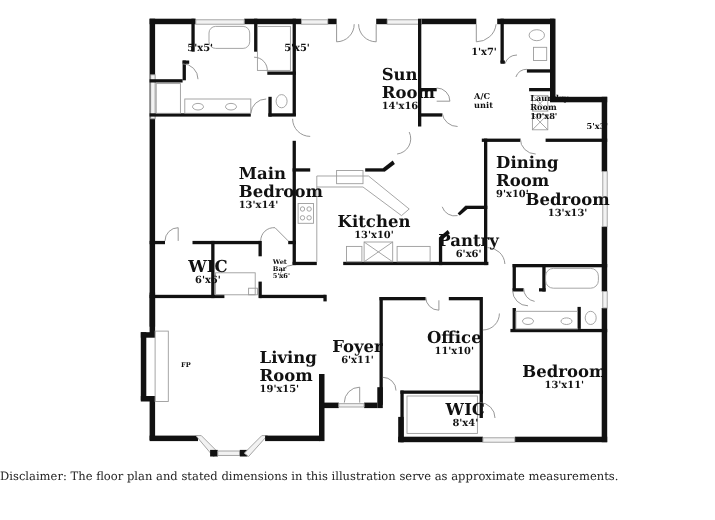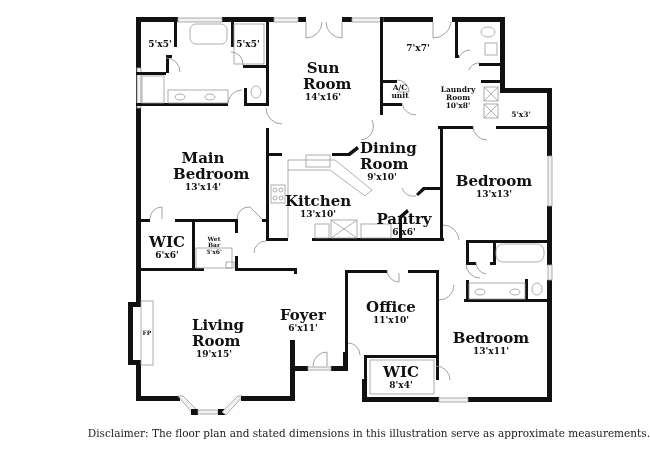--- a/index.html
+++ b/index.html
@@ -3,26 +3,26 @@
 <meta charset="utf-8">
 <style>
   html, body { margin:0; padding:0; background:#ffffff; }
   body { width:650px; height:473px; position:relative; overflow:hidden; font-family:"DejaVu Serif","Liberation Serif",serif; }
   #plan { position:absolute; left:0; top:0; width:650px; height:473px; }
   .wall { fill:#111; }
   .fix { fill:none; stroke:#9a9a9a; stroke-width:0.8; }
   .win { fill:#f2f2f2; stroke:#9a9a9a; stroke-width:0.8; }
   .door { fill:none; stroke:#8a8a8a; stroke-width:0.8; }
   .lbl { position:absolute; text-align:center; color:#111; font-weight:bold; line-height:1.05; white-space:nowrap; transform:translateX(-50%); }
-  .lbl span { display:block; }
+  .lbl span { display:block;margin-left:44px; }
   .lbl .nm { font-size:15px; }
   .lbl .dm { font-size:9px; }
   .lbl.sm .nm, .lbl.sm .dm { font-size:7.5px; }
   .lbl.xs .nm, .lbl.xs .dm { font-size:6px; }
-  #disclaimer { position:absolute; left:0; width:650px; top:427px; text-align:right; font-size:10.5px; color:#222; line-height:13px; }
+  #disclaimer { position:absolute; left:0; width:650px; top:427px; text-align:left; font-size:10.5px; color:#222; line-height:13px; }
   #disclaimer span { display:block; }
 </style>
 </head>
 <body>
 
 <svg id="plan" viewBox="0 0 650 473" xmlns="http://www.w3.org/2000/svg">
 
   <g>
 
     <rect class="wall" x="136" y="17" width="42" height="5"></rect>
@@ -237,37 +237,37 @@
   <span class="dm">5'x5'</span>
 </div>
 <div class="lbl" style="left:248px;top:40px">
   <span class="dm">5'x5'</span>
 </div>
 <div class="lbl" style="left:323px;top:61px;width:40px;white-space:normal">
   <span class="nm">Sun Room</span>
   <span class="dm">14'x16'</span>
 </div>
 <div class="lbl" style="left:418px;top:44px">
-  <span class="dm">7'x7'</span>
+  <span class="dm">1'x7'</span>
 </div>
 <div class="lbl sm" style="left:400px;top:84px;width:26px;white-space:normal">
   <span class="nm">A/C unit</span>
 </div>
 <div class="lbl sm" style="left:458px;top:86px;width:40px;white-space:normal">
   <span class="nm">Laundry Room</span>
   <span class="dm">10'x8'</span>
 </div>
 <div class="lbl sm" style="left:521px;top:111px">
   <span class="dm">5'x3'</span>
 </div>
 <div class="lbl" style="left:203px;top:151px;width:60px;white-space:normal">
   <span class="nm">Main Bedroom</span>
   <span class="dm">13'x14'</span>
 </div>
-<div class="lbl" style="left:382px;top:141px;width:44px;white-space:normal">
+<div class="lbl" style="left:429px;top:141px;width:44px;white-space:normal">
   <span class="nm">Dining Room</span>
   <span class="dm">9'x10'</span>
 </div>
 <div class="lbl" style="left:494px;top:174px">
   <span class="nm">Bedroom</span>
   <span class="dm">13'x13'</span>
 </div>
 <div class="lbl" style="left:318px;top:194px">
   <span class="nm">Kitchen</span>
   <span class="dm">13'x10'</span>

